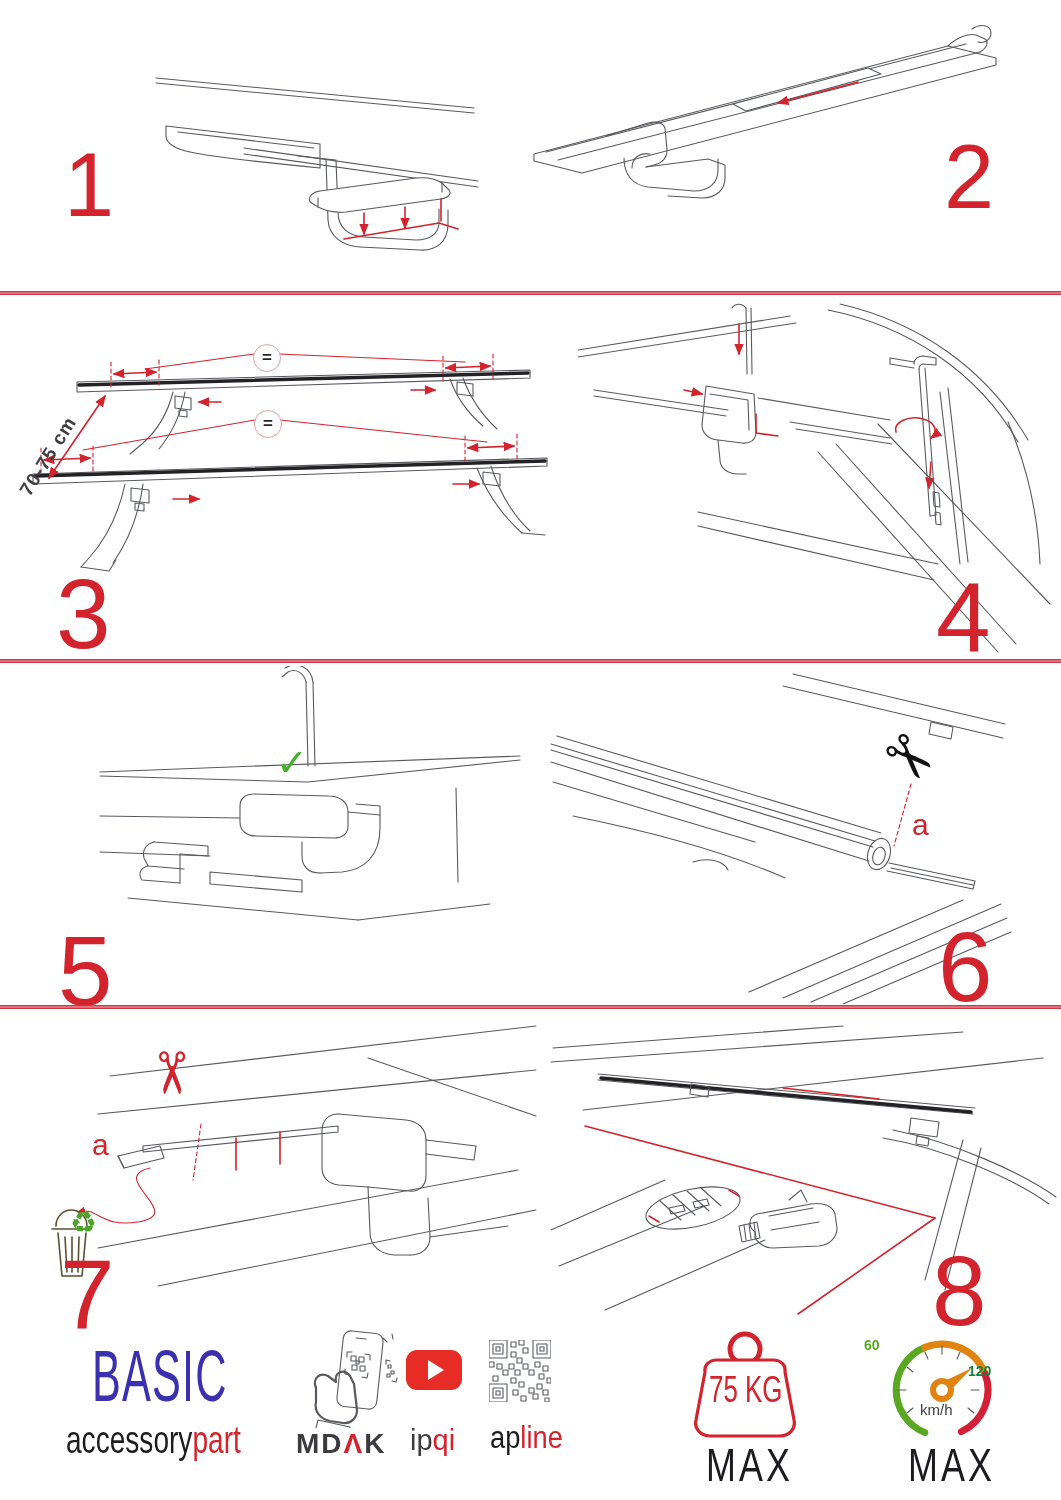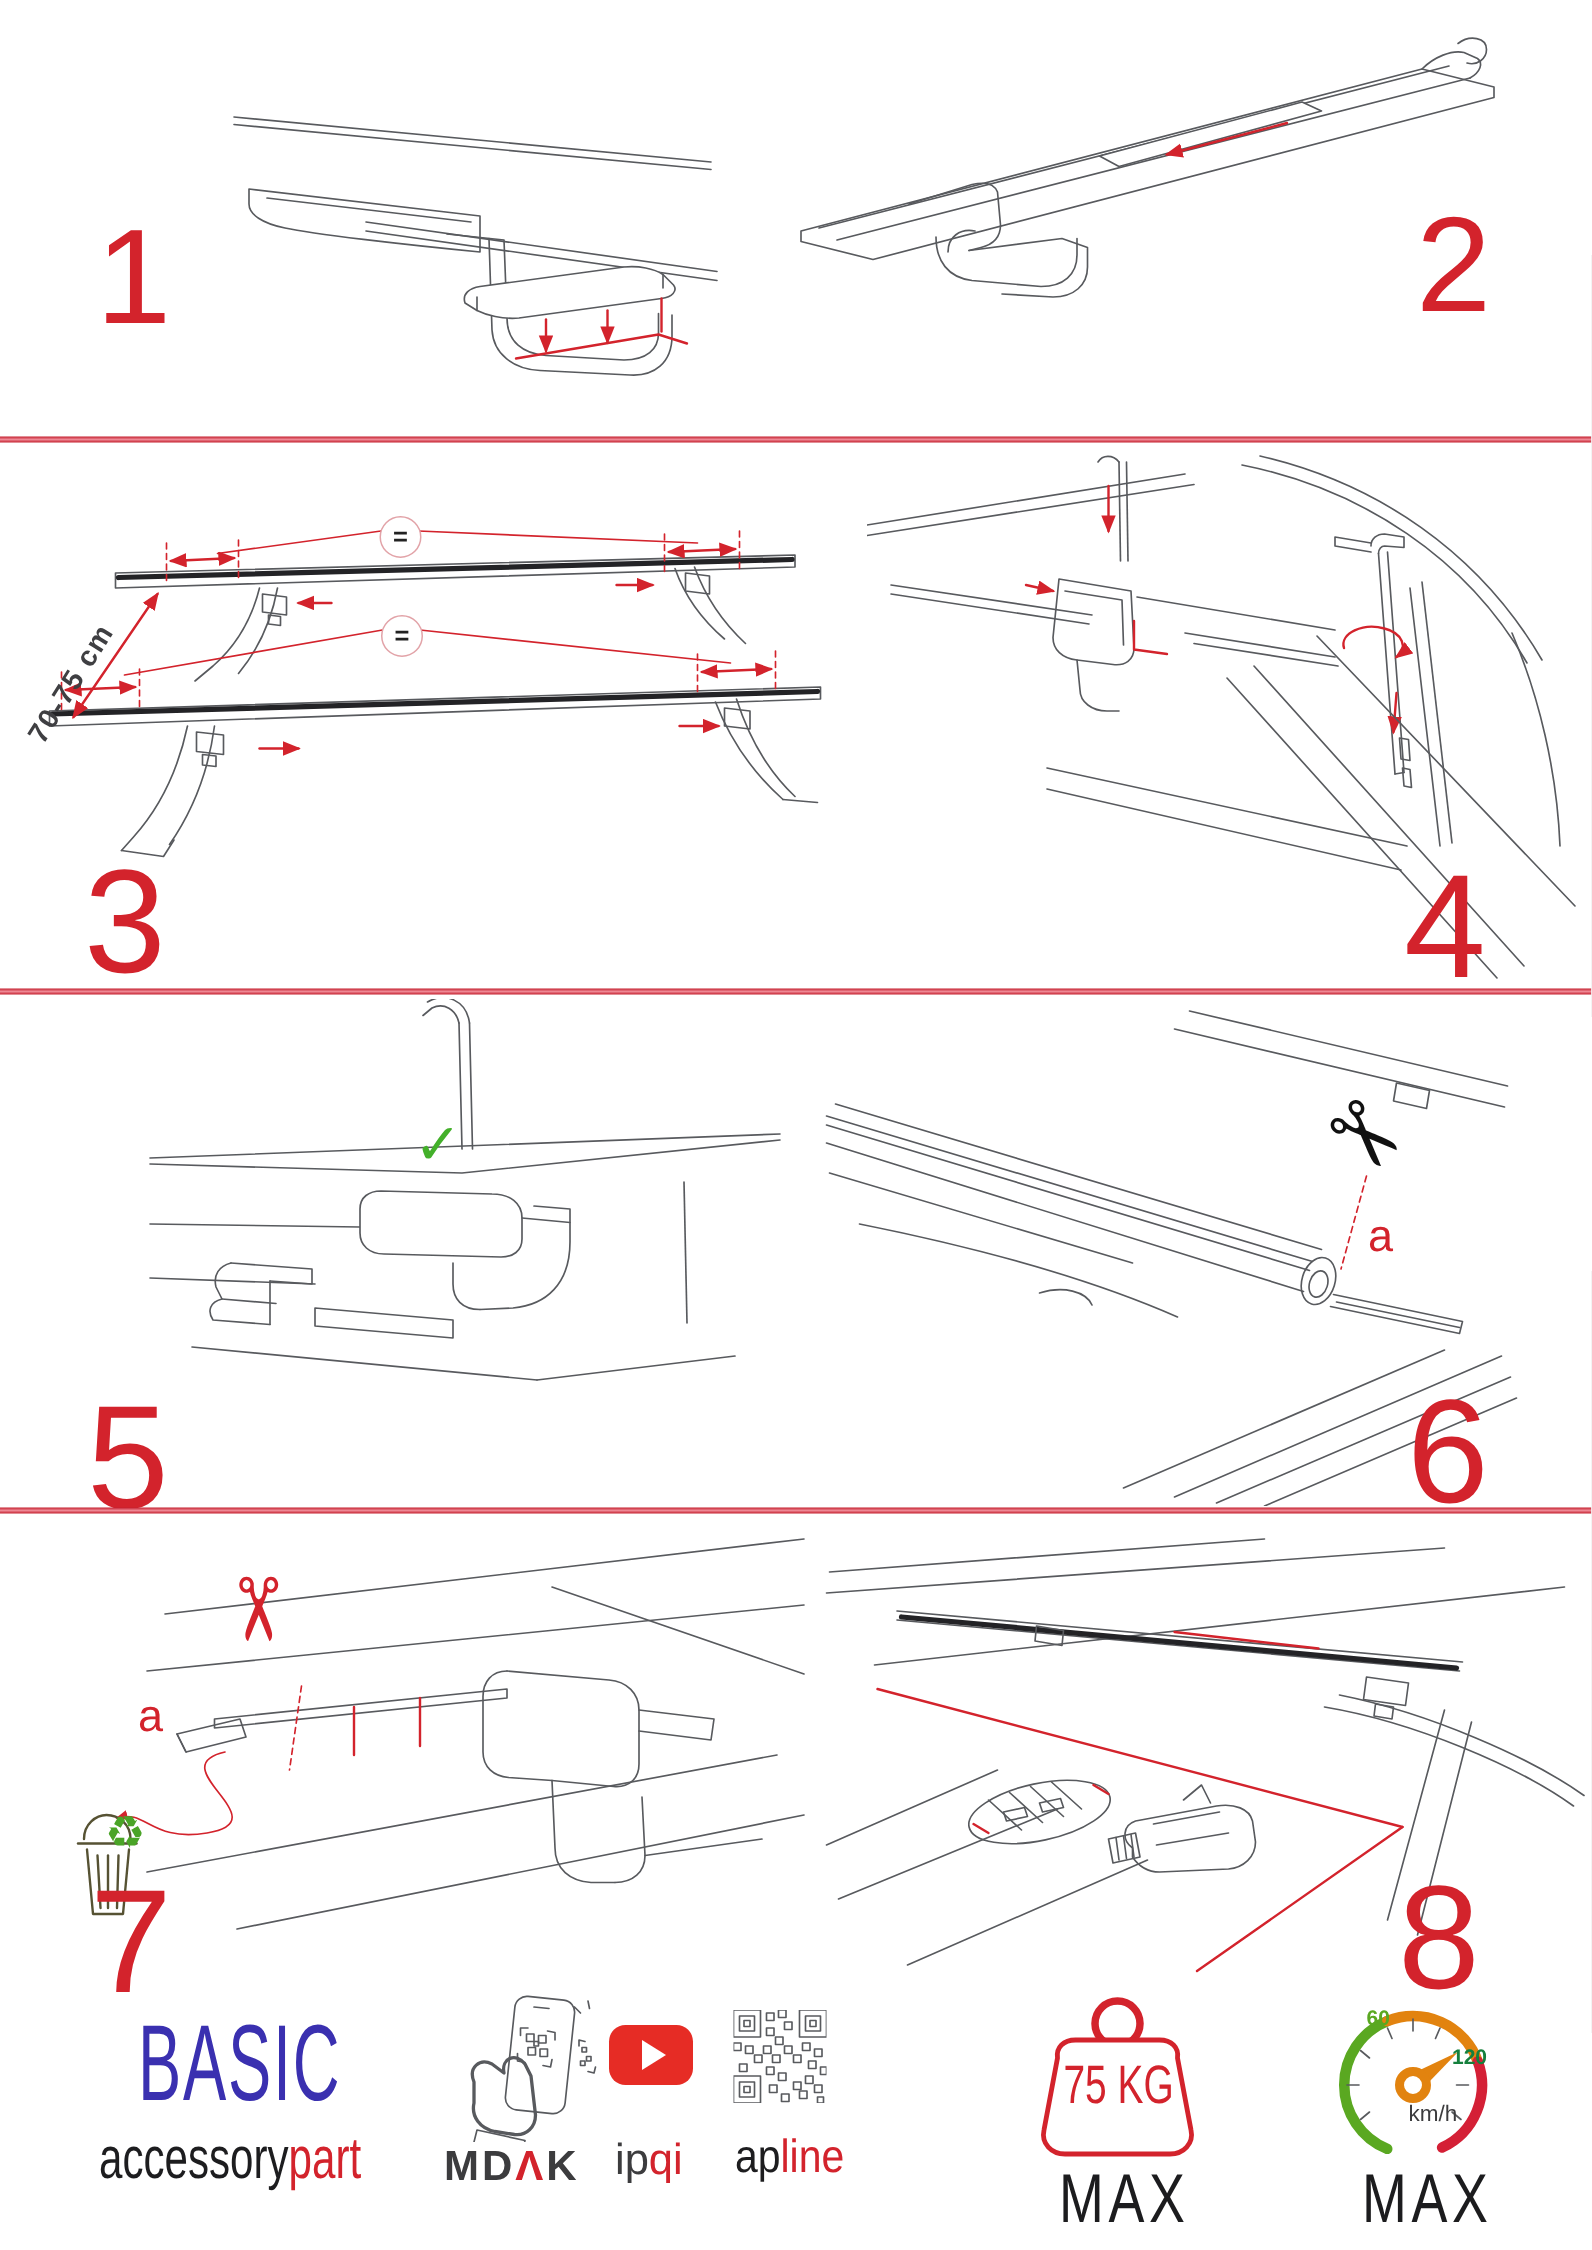--- a/index.html
+++ b/index.html
@@ -44,21 +44,21 @@
       transform-origin:left top;white-space:nowrap;}
   .yt-badge{position:absolute;width:56px;height:40px;background:#e62c25;border-radius:11px;
       display:flex;align-items:center;justify-content:center;}
   .yt-tri{width:0;height:0;border-left:16px solid #fff;border-top:10px solid transparent;
       border-bottom:10px solid transparent;margin-left:4px;}
   .weight-value{position:absolute;color:#d3232c;font-size:36px;line-height:1;
       transform:scaleX(0.72);transform-origin:left top;white-space:nowrap;}
   .max-label{position:absolute;color:#1c1c1e;font-size:46px;line-height:1;letter-spacing:4px;
       transform:scaleX(0.78);transform-origin:left top;}
   .speed-tick-label{position:absolute;font-size:14px;font-weight:bold;line-height:1;}
-  .speed-unit{position:absolute;font-size:15px;color:#3c3c3e;line-height:1;margin-left:19px;}
+  .speed-unit{position:absolute;font-size:15px;color:#3c3c3e;line-height:1;}
 </style>
 </head>
 <body>
 
 <div class="page">
 
   <svg width="0" height="0" style="position:absolute">
     <defs>
       <marker id="arR" markerWidth="9" markerHeight="8" refX="6.5" refY="3" orient="auto-start-reverse">
         <path d="M0,0 L7.5,3 L0,6 Z" fill="#d3232c" stroke="none"></path>
@@ -415,18 +415,18 @@
         <line x1="62" y1="20" x2="62" y2="28"></line>
         <line x1="80" y1="26" x2="77" y2="33"></line>
     </g>
     <g style="stroke:#d42036;stroke-width:3">
       <line x1="99" y1="64" x2="91" y2="64"></line>
         <line x1="94" y1="87" x2="88" y2="82"></line>
     </g>
     <polygon points="92,42 56,59 63,72" style="fill:#e2830f;stroke:none"></polygon>
     <circle cx="62" cy="64" r="9" style="stroke:#e2830f;stroke-width:6" class="fw"></circle>
   </svg>
-  <div class="speed-tick-label" style="left:911px;top:1338px;color:#5aa821">60</div>
+  <div class="speed-tick-label" style="left:864px;top:1338px;color:#5aa821">60</div>
   <div class="speed-tick-label" style="left:968px;top:1364px;color:#15803d">120</div>
   <div class="speed-unit" style="left:920px;top:1402px">km/h</div>
   <div class="max-label" style="left:908px;top:1442px">MAX</div>
 
 </div>
 
 </body></html>

